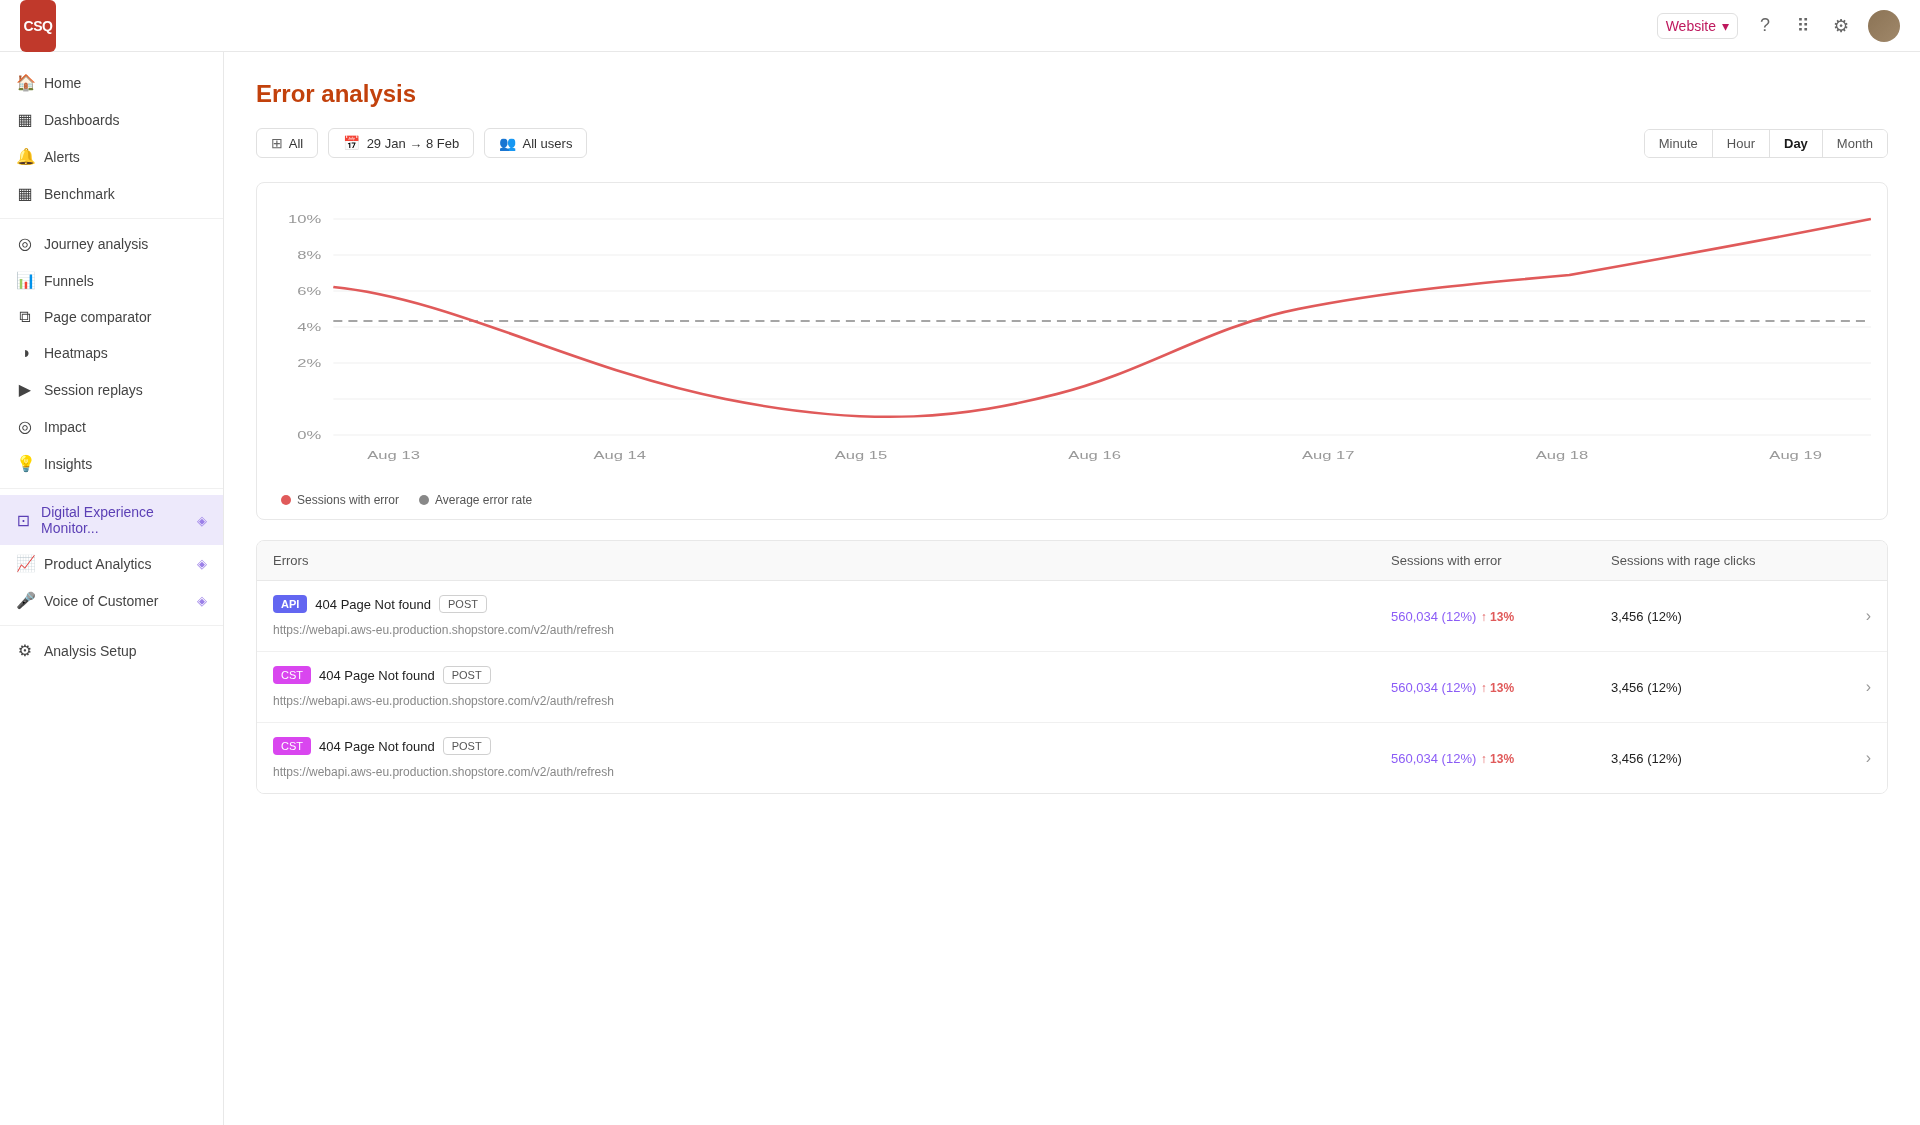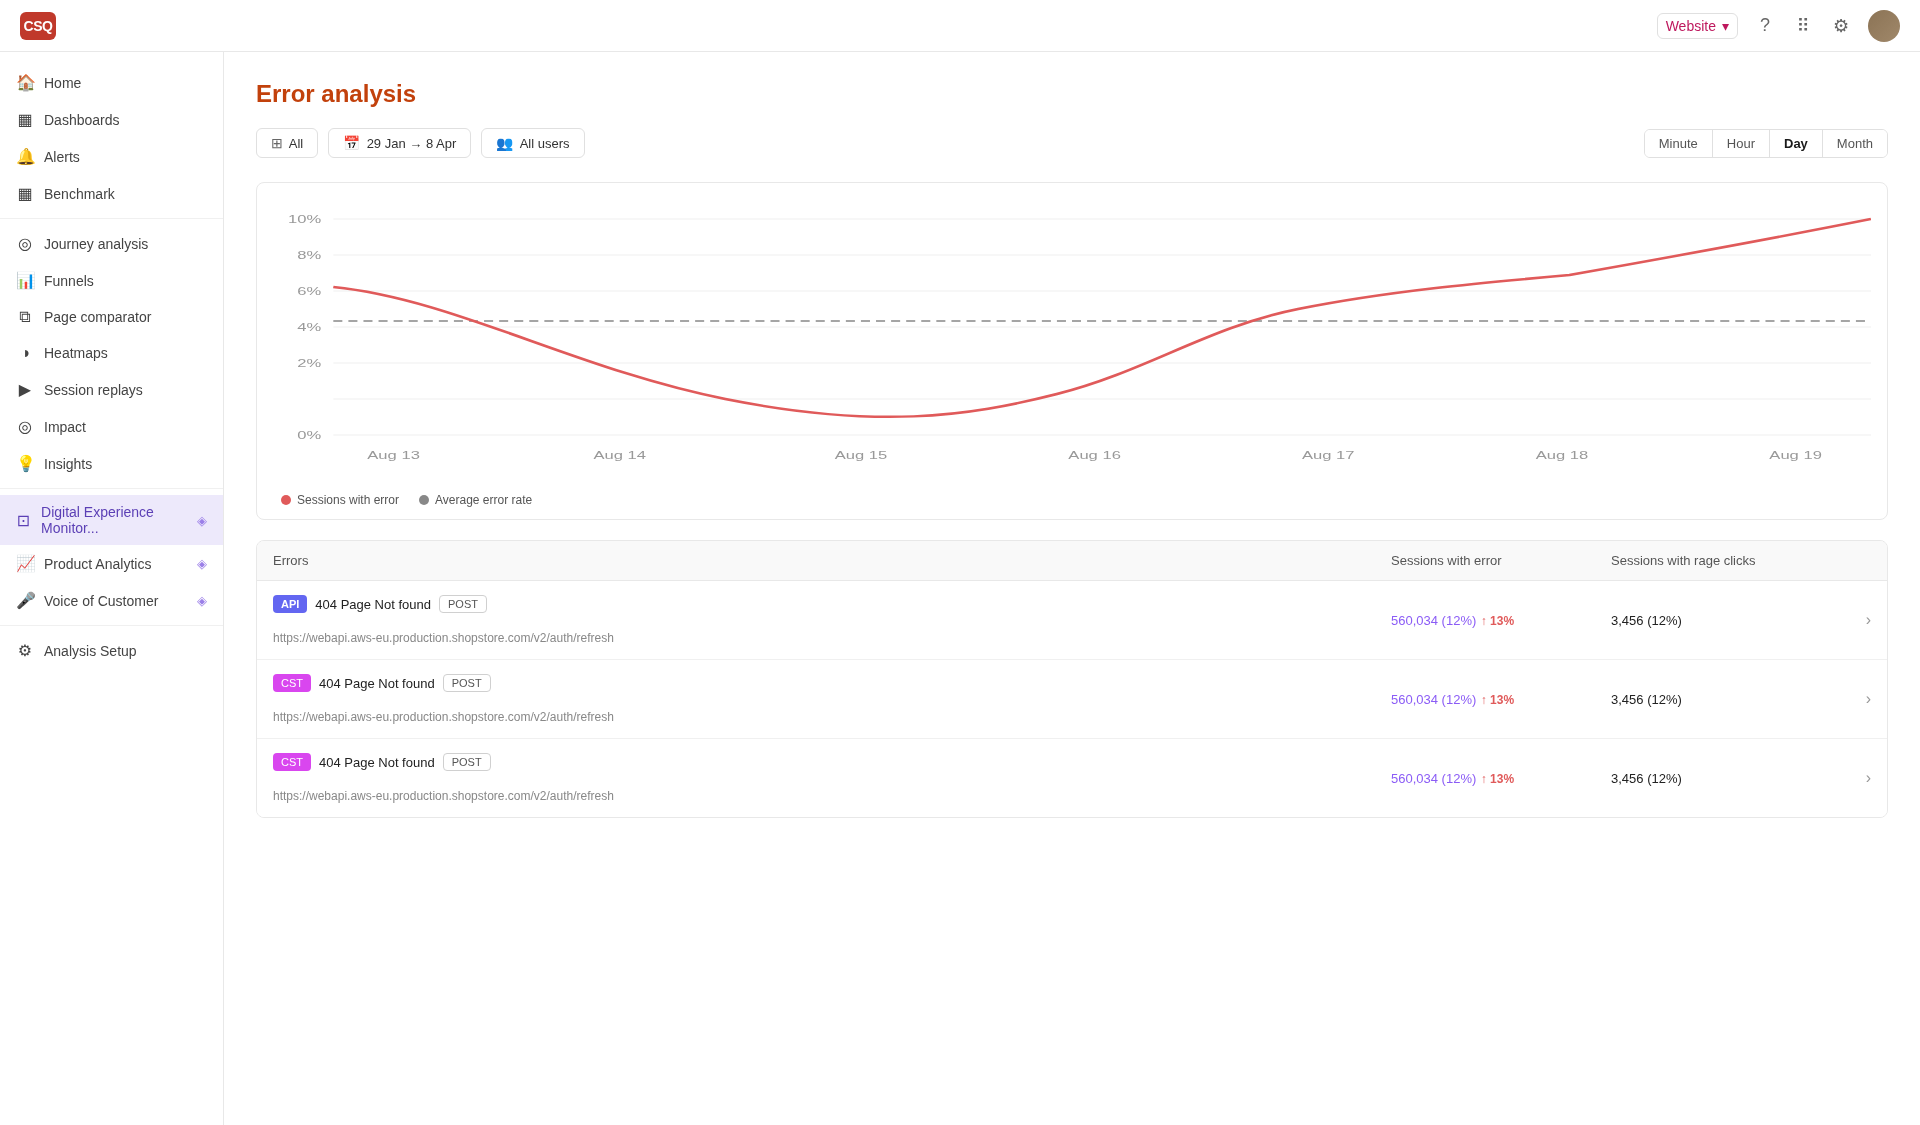--- a/index.html
+++ b/index.html
@@ -6,21 +6,21 @@
     body { font-family: -apple-system, BlinkMacSystemFont, 'Segoe UI', sans-serif; background: #f5f5f5; display: flex; height: 100vh; overflow: hidden; }
 
     
     .topbar {
       position: fixed; top: 0; left: 0; right: 0; height: 52px;
       background: #fff; border-bottom: 1px solid #e8e8e8;
       display: flex; align-items: center; justify-content: space-between;
       padding: 0 20px; z-index: 100;
     }
     .topbar-logo {
-      width: 36px; height: 28px; background: #c0392b; border-radius: 6px;
+      width: 36px; height: 52px; background: #c0392b; border-radius: 6px;
       display: flex; align-items: center; justify-content: center;
       color: #fff; font-weight: bold; font-size: 14px; letter-spacing: -0.5px;
     }
     .topbar-right { display: flex; align-items: center; gap: 16px; }
     .website-selector {
       display: flex; align-items: center; gap: 6px;
       font-size: 14px; color: #be185d; cursor: pointer; padding: 4px 8px;
       border: 1px solid #e0e0e0; border-radius: 6px;
     }
     .topbar-icon { width: 22px; height: 22px; display: flex; align-items: center; justify-content: center; color: #666; cursor: pointer; font-size: 18px; }
@@ -86,21 +86,21 @@
       background: #f9f9f9; padding: 12px 16px;
       border-bottom: 1px solid #e8e8e8;
     }
     .col-header { font-size: 13px; font-weight: 500; color: #555; }
     .table-row {
       display: grid; grid-template-columns: 1fr 220px 260px;
       padding: 14px 16px; border-bottom: 1px solid #f0f0f0;
       align-items: center; background: #fff;
     }
     .table-row:last-child { border-bottom: none; }
-    .error-cell { display: flex; flex-direction: column; gap: 16px; }
+    .error-cell { display: flex; flex-direction: column; gap: 8px; }
     .error-tags { display: flex; align-items: center; gap: 8px; margin-bottom: 2px; }
     .badge-api {
       background: #6366f1; color: #fff; font-size: 11px; font-weight: 700;
       padding: 3px 8px; border-radius: 4px;
     }
     .badge-cst {
       background: #d946ef; color: #fff; font-size: 11px; font-weight: 400;
       padding: 3px 8px; border-radius: 4px;
     }
     .badge-method {
@@ -209,21 +209,21 @@
   <div class="content">
     <h1 class="page-title">Error analysis</h1>
 
     <div class="filter-bar">
       <button class="filter-btn">
         <span class="icon">⊞</span>
         <span>All</span>
       </button>
       <button class="filter-btn">
         <span class="icon">📅</span>
-        <span>29 Jan → 8 Apr</span>
+        <span>29 Jan → 8 Feb</span>
       </button>
       <button class="filter-btn">
         <span class="icon">👥</span>
         <span>All users</span>
       </button>
       <div class="time-controls">
         <button class="time-btn">Minute</button>
         <button class="time-btn">Hour</button>
         <button class="time-btn active">Day</button>
         <button class="time-btn">Month</button>

